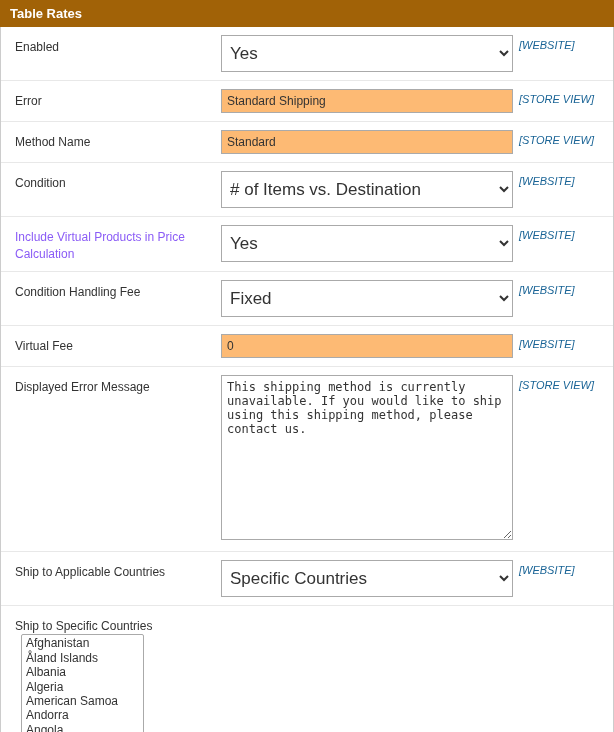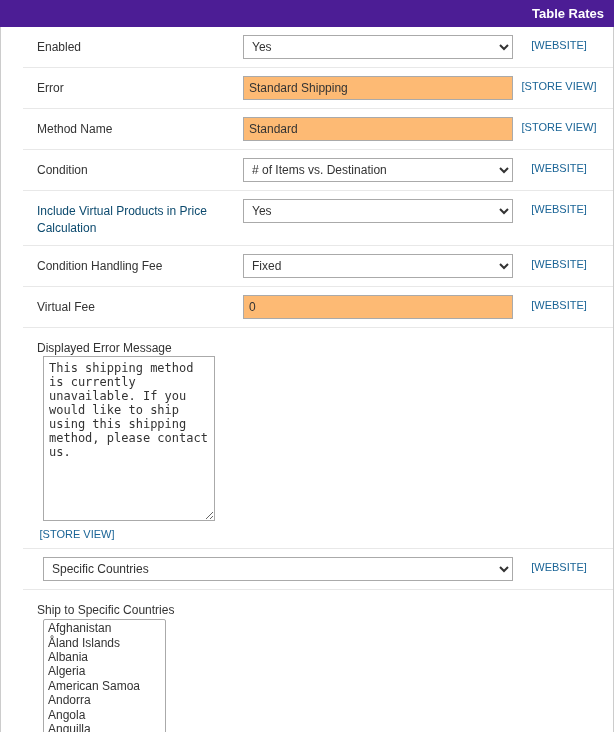--- a/index.html
+++ b/index.html
@@ -4,103 +4,102 @@
   <style>
     * { box-sizing: border-box; margin: 0; padding: 0; }
     body {
       font-family: Arial, sans-serif;
       font-size: 12px;
       color: #333;
       background: #fff;
       width: 614px;
     }
     .panel-header {
-      background: #4c1d95;
+      background: #a16207;
       color: #fff;
       font-weight: bold;
       font-size: 13px;
       padding: 6px 10px;
-      text-align: right;
     }
     .panel-body {
       border: 1px solid #ccc;
       border-top: none;
       padding: 0;
     }
     .form-row {
       display: flex;
       align-items: flex-start;
       padding: 8px 14px;
       border-bottom: 1px solid #e8e8e8;
       min-height: 36px;
-      margin-left: 22px;
     }
     .form-row:last-child {
       border-bottom: none;
     }
     .form-label {
       width: 200px;
       min-width: 200px;
       padding-top: 4px;
       color: #333;
       font-size: 12px;
       line-height: 1.4;
     }
     .form-control-wrap {
       flex: 1;
       padding: 0 6px;
     }
     .form-scope {
       width: 80px;
       min-width: 80px;
       padding-top: 4px;
-      text-align: center;
+      text-align: left;
       font-size: 11px;
+      font-style: italic;
     }
     .scope-website {
       color: #1a6496;
     }
     .scope-store {
       color: #1a6496;
     }
     input[type="text"] {
       width: 100%;
       height: 24px;
       border: 1px solid #aaa;
       padding: 2px 5px;
       font-size: 12px;
       color: #333;
       background: #fdba74;
     }
     select {
       width: 100%;
-      height: 24px;
+      height: 37px;
       border: 1px solid #aaa;
       padding: 1px 4px;
-      font-size: 12px;
+      font-size: 17px;
       color: #333;
       background: #fff;
       appearance: auto;
     }
     select[multiple] {
       height: 150px;
       width: 100%;
       font-size: 12px;
     }
     textarea {
       width: 100%;
       height: 165px;
       border: 1px solid #aaa;
       padding: 4px 5px;
       font-size: 12px;
       color: #333;
       resize: vertical;
     }
     .label-blue {
-      color: #0c4a6e;
+      color: #8b5cf6;
     }
   </style>
 </head>
 <body>
 
 <div class="panel-header">
   <span>Table Rates</span>
 </div>
 
 <div class="panel-body">
@@ -167,29 +166,30 @@
   </div>
 
   <div class="form-row">
     <div class="form-label">Virtual Fee</div>
     <div class="form-control-wrap">
       <input type="text" value="0" style="">
     </div>
     <div class="form-scope scope-website">[WEBSITE]</div>
   </div>
 
-  <div class="form-row" style="align-items: flex-start; flex-direction: column;">
+  <div class="form-row" style="align-items: flex-start;">
     <div class="form-label">Displayed Error Message</div>
     <div class="form-control-wrap">
       <textarea style="">This shipping method is currently unavailable. If you would like to ship using this shipping method, please contact us.</textarea>
     </div>
     <div class="form-scope scope-store">[STORE VIEW]</div>
   </div>
 
   <div class="form-row">
+    <div class="form-label">Ship to Applicable Countries</div>
     <div class="form-control-wrap">
       <select>
         <option>All Allowed Countries</option>
         <option selected="">Specific Countries</option>
       </select>
     </div>
     <div class="form-scope scope-website">[WEBSITE]</div>
   </div>
 
   <div class="form-row" style="align-items: flex-start; flex-direction: column;">

